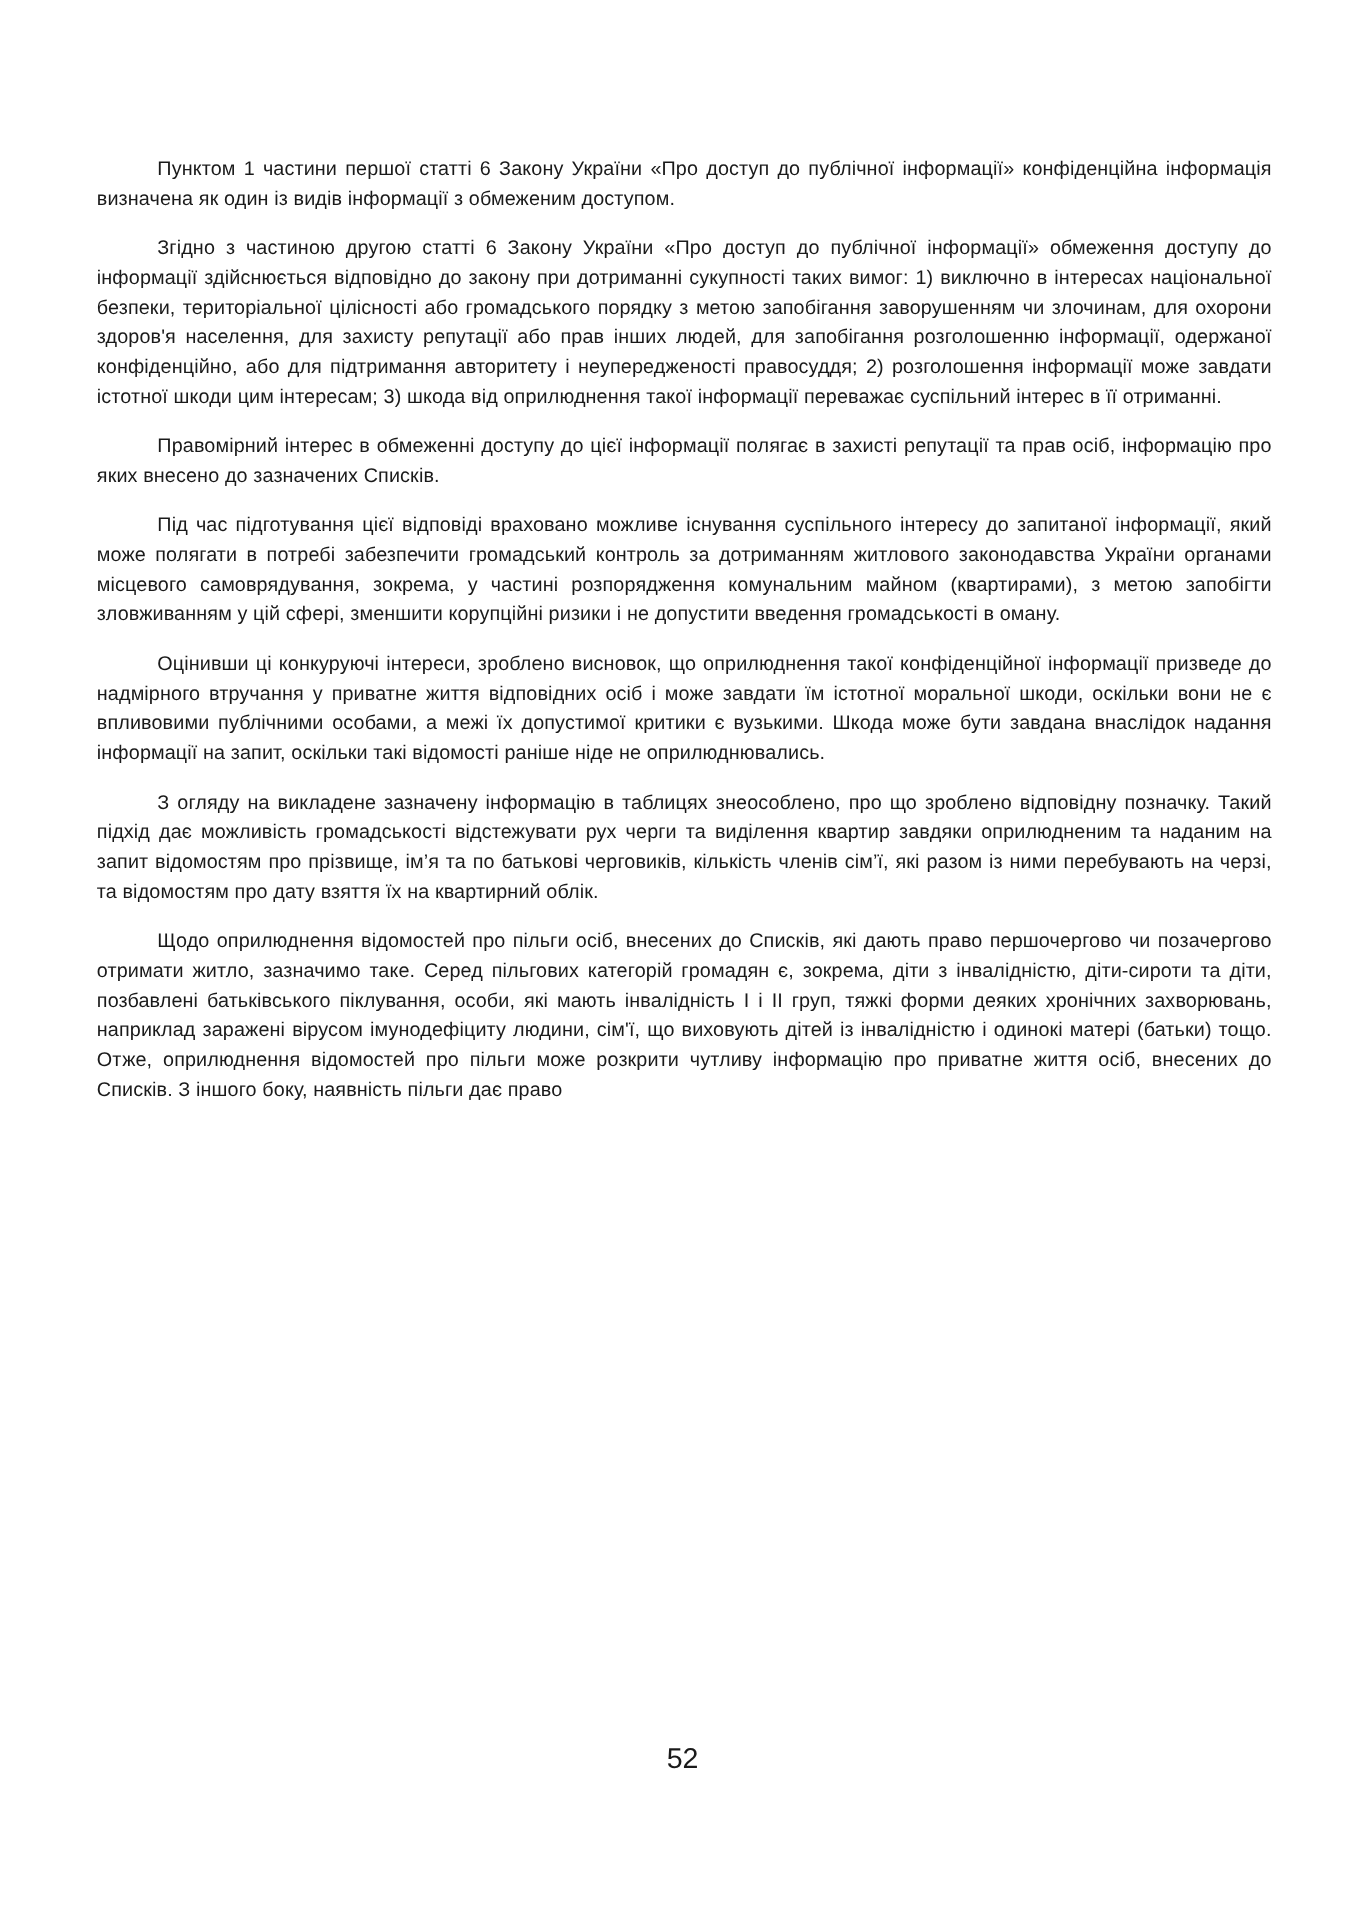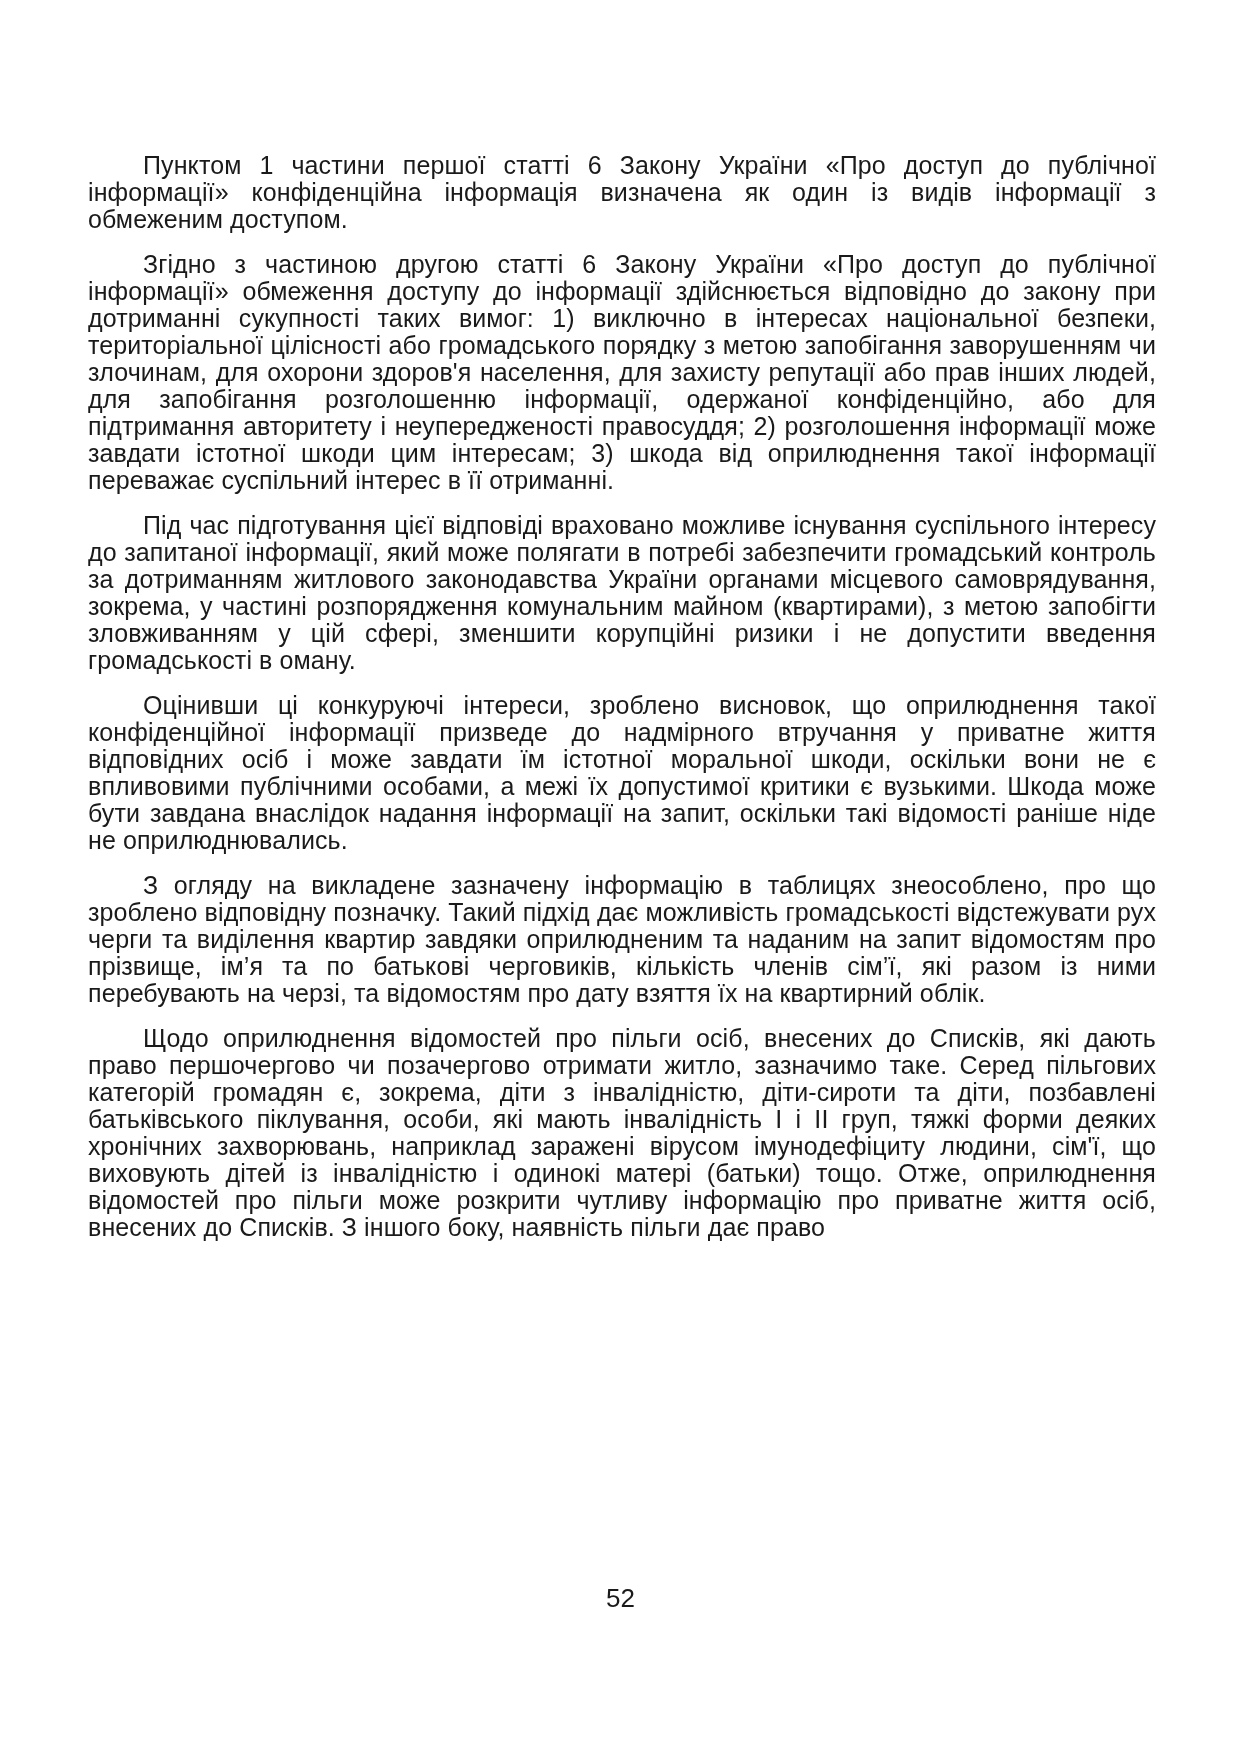--- a/index.html
+++ b/index.html
@@ -15,22 +15,22 @@
       font-family: "Liberation Sans", "DejaVu Sans", sans-serif;
       color: #1a1a1a;
     }
     .page {
       position: absolute;
       left: 88px;
       top: 140px;
       width: 1068px;
     }
     .para {
-      margin: 12px 0 18px 0;
-      font-size: 25px;
+      margin: 0 0 18px 0;
+      font-size: 18px;
       line-height: 27px;
       text-align: justify;
       text-indent: 55px;
       letter-spacing: 0.1px;
       font-weight: 400;
     }
     .page-number {
       position: absolute;
       left: 0;
       width: 1241px;
@@ -39,19 +39,20 @@
       font-size: 26px;
       color: #1a1a1a;
     }
   </style>
 </head>
 <body>
 
 <div class="page">
   <p class="para">Пунктом 1 частини першої статті 6 Закону України «Про доступ до публічної інформації» конфіденційна інформація визначена як один із видів інформації з обмеженим доступом.</p>
   <p class="para">Згідно з частиною другою статті 6 Закону України «Про доступ до публічної інформації» обмеження доступу до інформації здійснюється відповідно до закону при дотриманні сукупності таких вимог: 1) виключно в інтересах національної безпеки, територіальної цілісності або громадського порядку з метою запобігання заворушенням чи злочинам, для охорони здоров'я населення, для захисту репутації або прав інших людей, для запобігання розголошенню інформації, одержаної конфіденційно, або для підтримання авторитету і неупередженості правосуддя; 2) розголошення інформації може завдати істотної шкоди цим інтересам; 3) шкода від оприлюднення такої інформації переважає суспільний інтерес в її отриманні.</p>
+  <p class="para">Правомірний інтерес в обмеженні доступу до цієї інформації полягає в захисті репутації та прав осіб, інформацію про яких внесено до зазначених Списків.</p>
   <p class="para">Під час підготування цієї відповіді враховано можливе існування суспільного інтересу до запитаної інформації, який може полягати в потребі забезпечити громадський контроль за дотриманням житлового законодавства України органами місцевого самоврядування, зокрема, у частині розпорядження комунальним майном (квартирами), з метою запобігти зловживанням у цій сфері, зменшити корупційні ризики і не допустити введення громадськості в оману.</p>
   <p class="para">Оцінивши ці конкуруючі інтереси, зроблено висновок, що оприлюднення такої конфіденційної інформації призведе до надмірного втручання у приватне життя відповідних осіб і може завдати їм істотної моральної шкоди, оскільки вони не є впливовими публічними особами, а межі їх допустимої критики є вузькими. Шкода може бути завдана внаслідок надання інформації на запит, оскільки такі відомості раніше ніде не оприлюднювались.</p>
   <p class="para">З огляду на викладене зазначену інформацію в таблицях знеособлено, про що зроблено відповідну позначку. Такий підхід дає можливість громадськості відстежувати рух черги та виділення квартир завдяки оприлюдненим та наданим на запит відомостям про прізвище, ім’я та по батькові черговиків, кількість членів сім’ї, які разом із ними перебувають на черзі, та відомостям про дату взяття їх на квартирний облік.</p>
   <p class="para">Щодо оприлюднення відомостей про пільги осіб, внесених до Списків, які дають право першочергово чи позачергово отримати житло, зазначимо таке. Серед пільгових категорій громадян є, зокрема, діти з інвалідністю, діти-сироти та діти, позбавлені батьківського піклування, особи, які мають інвалідність I і II груп, тяжкі форми деяких хронічних захворювань, наприклад заражені вірусом імунодефіциту людини, сім'ї, що виховують дітей із інвалідністю і одинокі матері (батьки) тощо. Отже, оприлюднення відомостей про пільги може розкрити чутливу інформацію про приватне життя осіб, внесених до Списків. З іншого боку, наявність пільги дає право</p>
 </div>
 
 <div class="page-number">52</div>
 
 </body></html>

